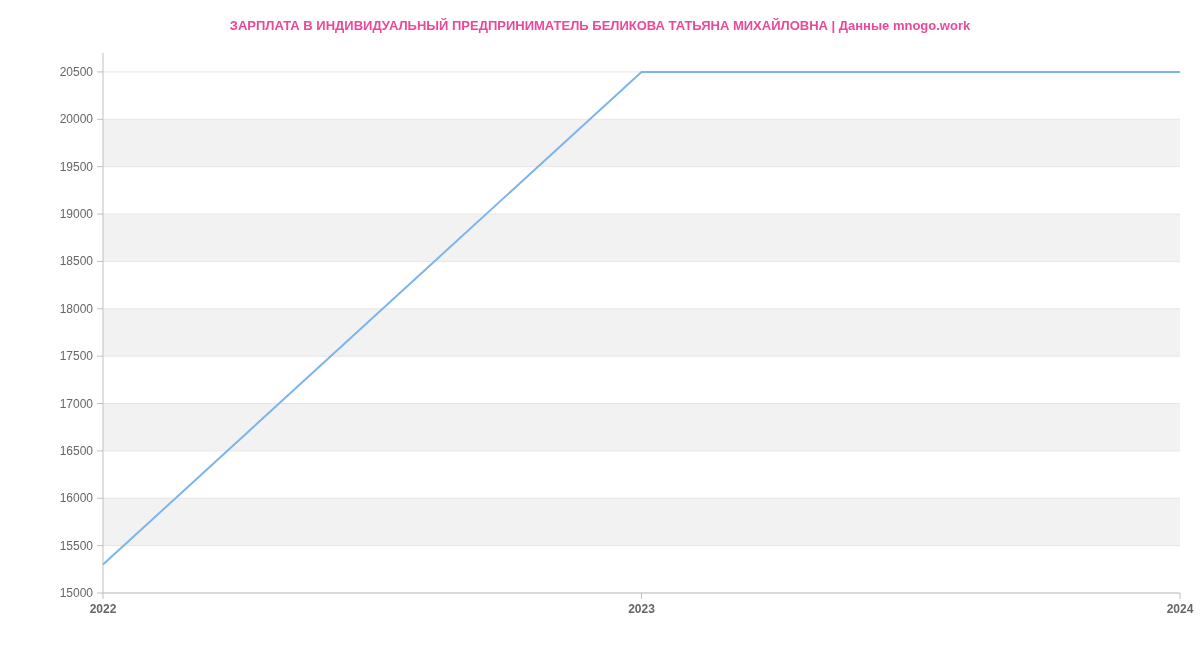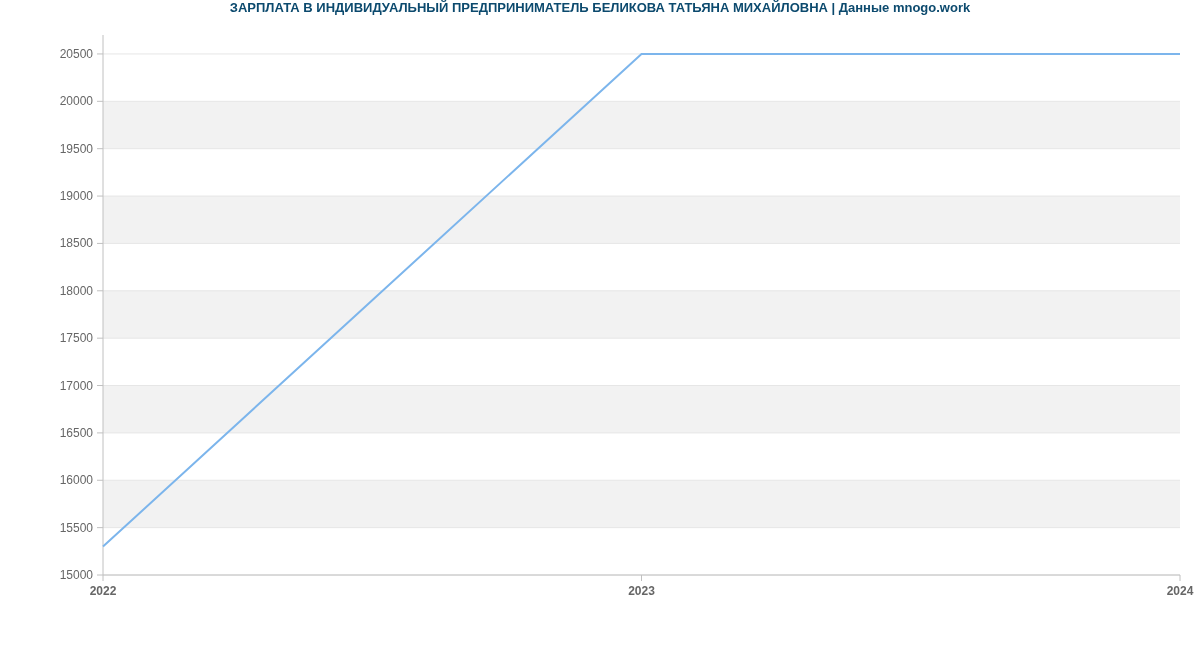--- a/index.html
+++ b/index.html
@@ -15,22 +15,22 @@
   .chart-wrap {
     position: relative;
     width: 1200px;
     height: 620px;
   }
   .title {
     width: 100%;
     text-align: center;
     font-size: 13px;
     font-weight: 600;
-    color: #0c4a6e;
-    padding-top: 0;
+    color: #ec4899;
+    padding-top: 18px;
   }
   svg { display: block; }
   .grid-band { fill: #f2f2f2; }
   .grid-line { stroke: #e6e6e6; stroke-width: 1; }
   .axis-line { stroke: #c0c0c0; stroke-width: 1; }
   .tick-label { font-size: 12px; fill: #666; }
   .x-tick-label { font-size: 12px; fill: #666; font-weight: 600; text-anchor: middle; }
   .series-line { fill: none; stroke: #7cb5ec; stroke-width: 2; }
 </style>
 </head>

